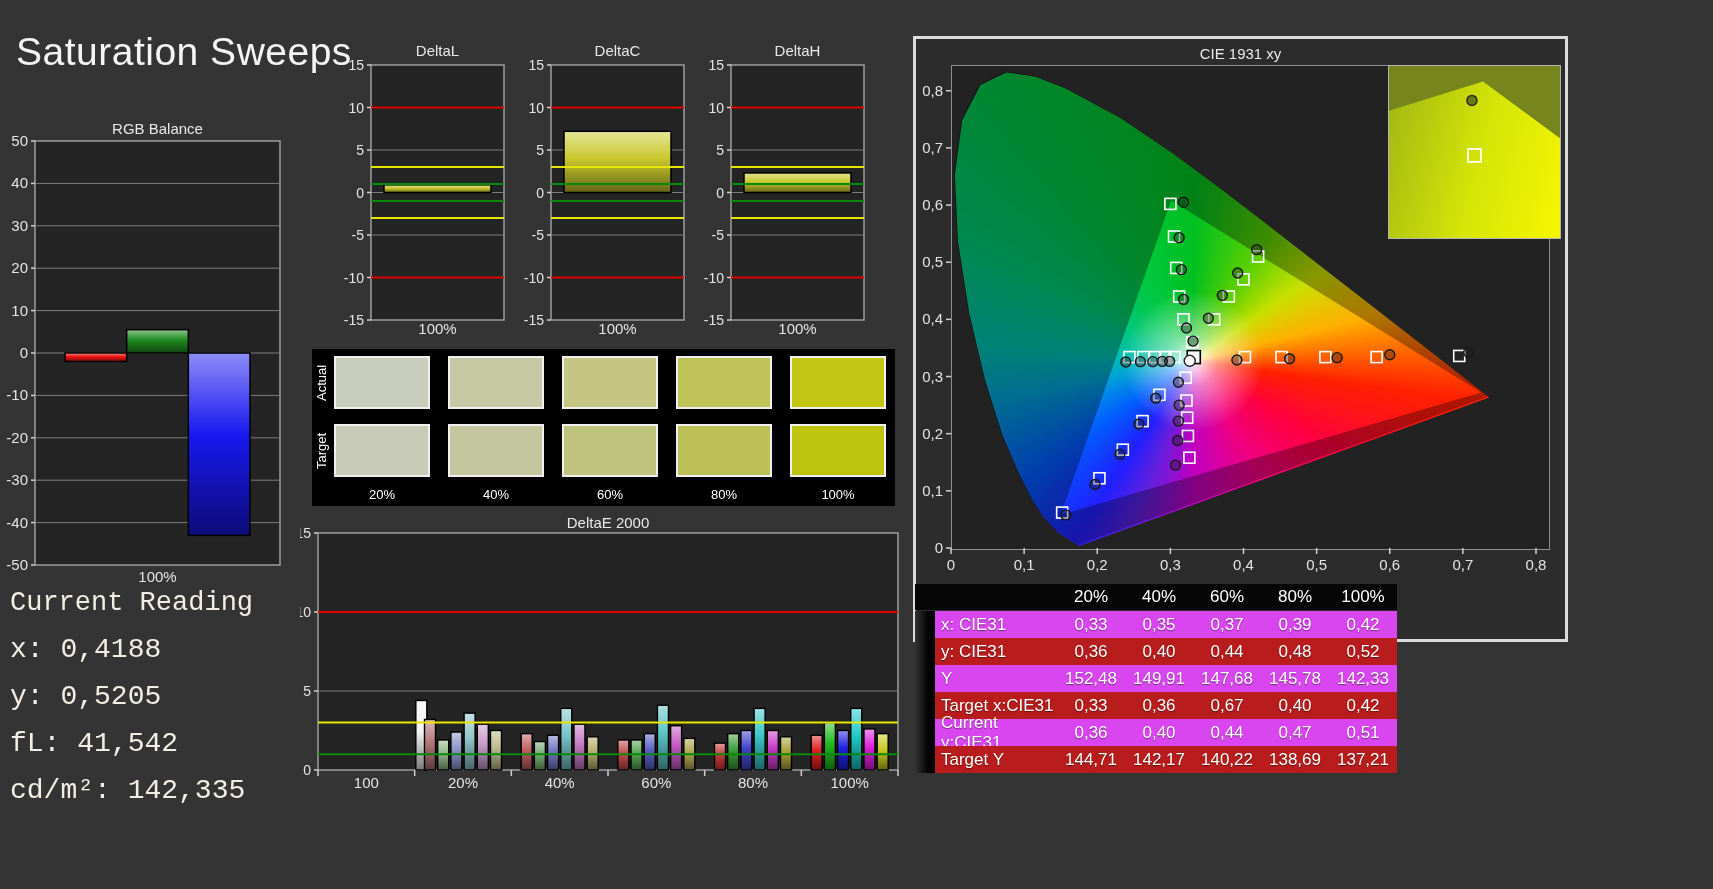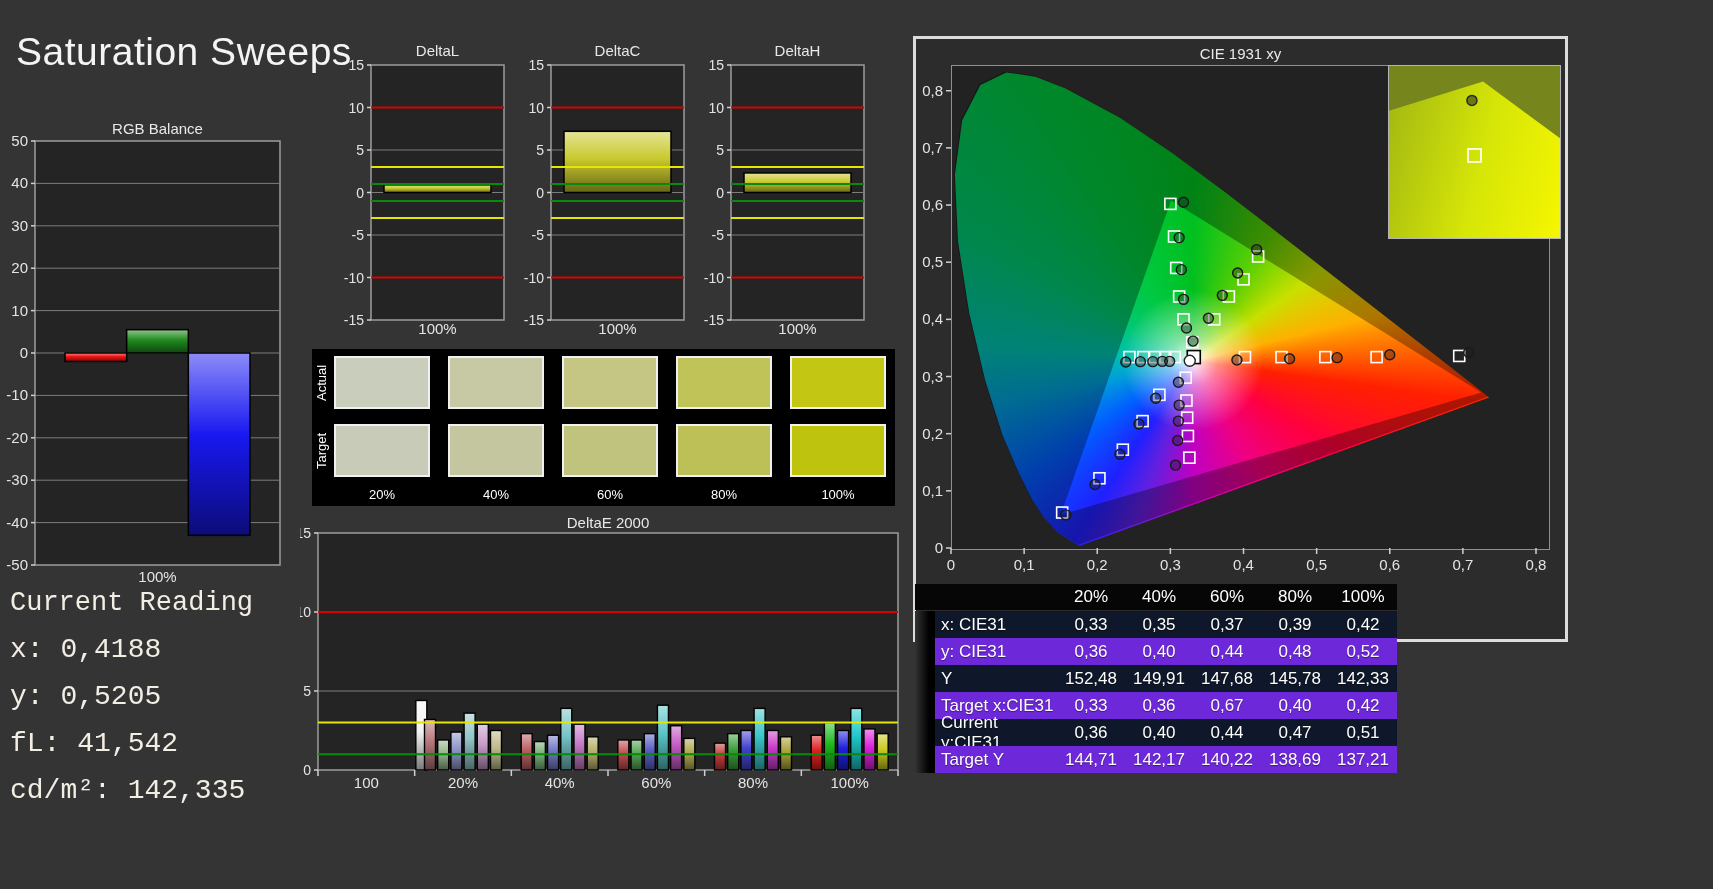--- a/index.html
+++ b/index.html
@@ -41,22 +41,22 @@
   #cie-inset svg{position:absolute;inset:0;}
   
   #data-table{position:absolute;left:915px;top:584px;display:grid;
               grid-template-columns:20px 122px repeat(5,68px);
               grid-auto-rows:27px;font-size:17px;color:#fff;}
   #data-table .hdr{background:#060606;height:26px;}
   #data-table .cell{display:flex;align-items:center;justify-content:center;
                     text-shadow:0 1px 1px rgba(0,0,0,.45);}
   #data-table .lab{justify-content:flex-start;padding-left:6px;}
   #data-table .blk{background:linear-gradient(to right,#333 0%,#000 70%);}
-  #data-table .dark{background:#0f172a;}
-  #data-table .light{background:#6d28d9;}
+  #data-table .dark{background:#d946ef;}
+  #data-table .light{background:#b91c1c;}
 </style>
 </head>
 <body>
 
 <div id="app">
   <h1 id="page-title">Saturation Sweeps</h1>
 
   <div id="swatch-panel">
       <div class="swatch-row-label" style="top: 7px; height: 53px;">Actual</div>
       <div class="swatch-row-label" style="top: 75px; height: 53px;">Target</div>

